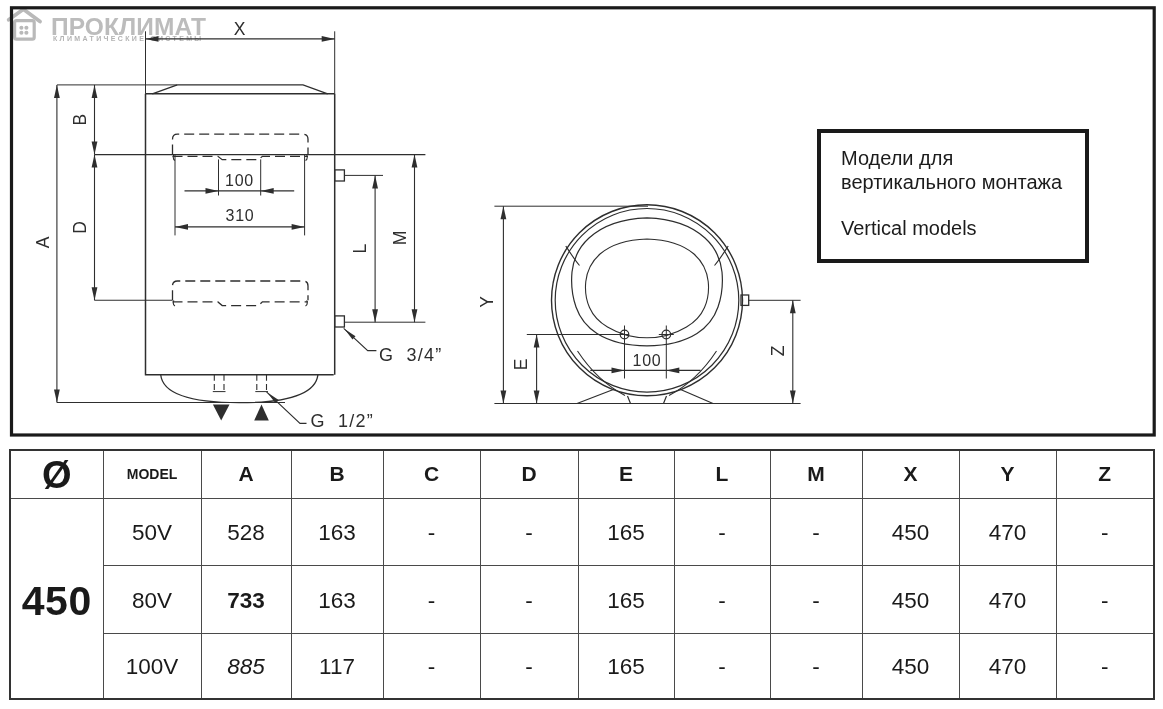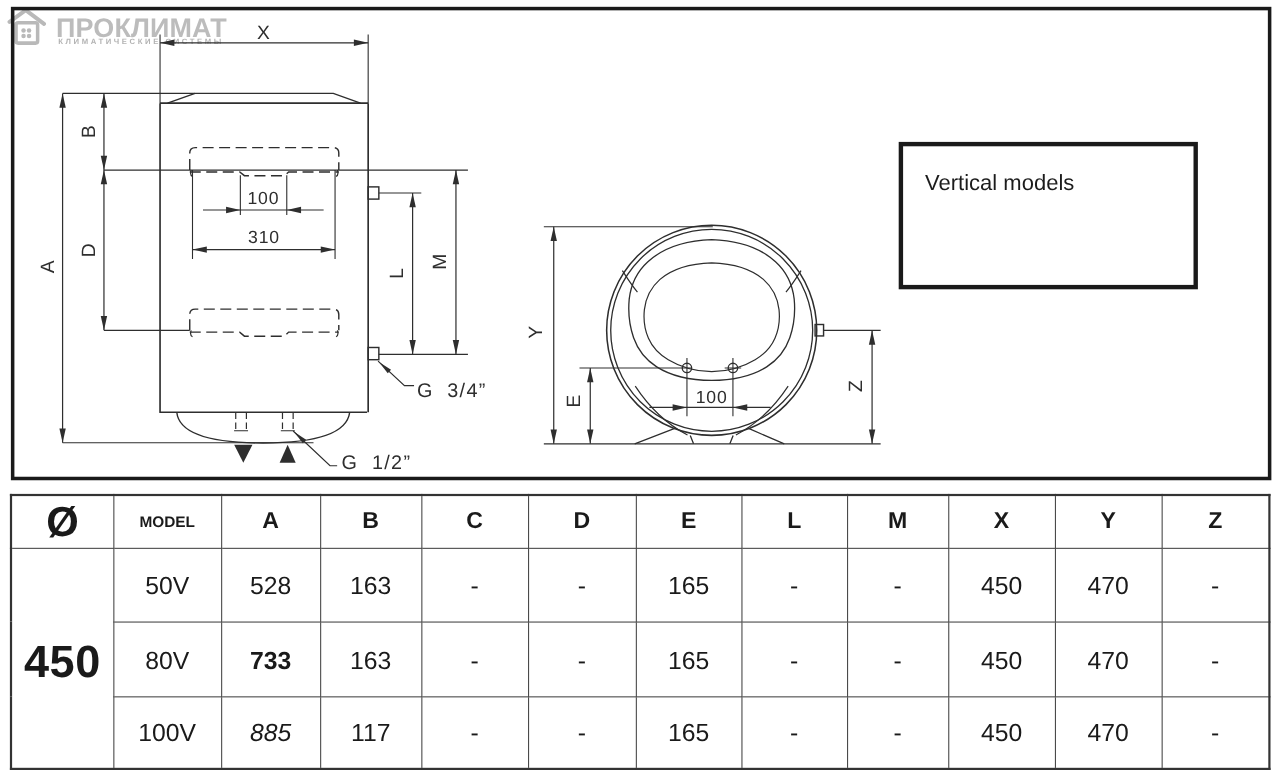--- a/index.html
+++ b/index.html
@@ -239,20 +239,21 @@
 <text x="785" y="352" font-size="17.5" fill="#2e2e2e" stroke="none" text-anchor="middle" transform="rotate(-90 784 352)">Z</text>
 </g>
 
 <g>
           <path d="M494.4,403.5 H800.6" stroke-width="1.2"></path>
         </g>
 </g>
 </svg>
 
 <div class="abs" style="left:817px;top:129px;width:272px;height:134px;border:4px solid #1a1a1a;box-sizing:border-box;">
+<div style="margin:13px 0 0 20px;font-size:20px;line-height:24px;color:#1c1c1c;">Модели для<br>вертикального монтажа</div>
 <div style="margin:23px 0 0 20px;font-size:20px;color:#1c1c1c;">Vertical models</div>
 </div>
 
 <table class="abs" style="left:9px;top:449px;width:1145px;border:2.5px solid #333;">
 <colgroup>
         <col style="width:93px">
         <col style="width:98px">
         <col style="width:90px">
         <col style="width:92px">
         <col style="width:97px">

